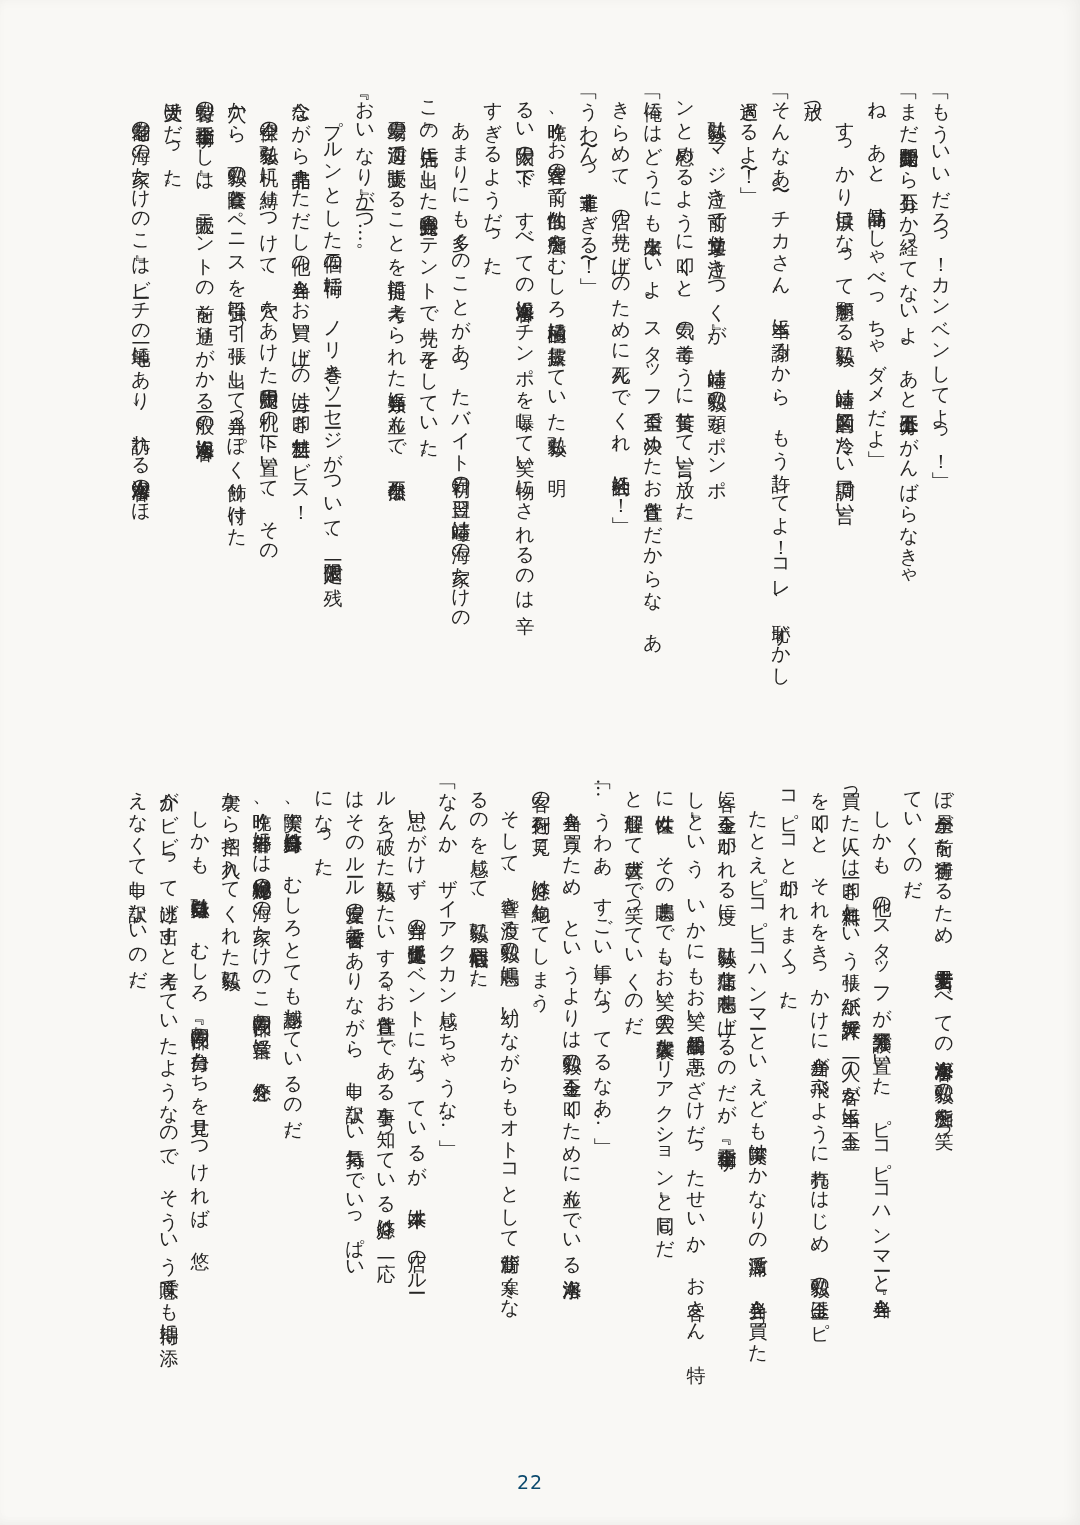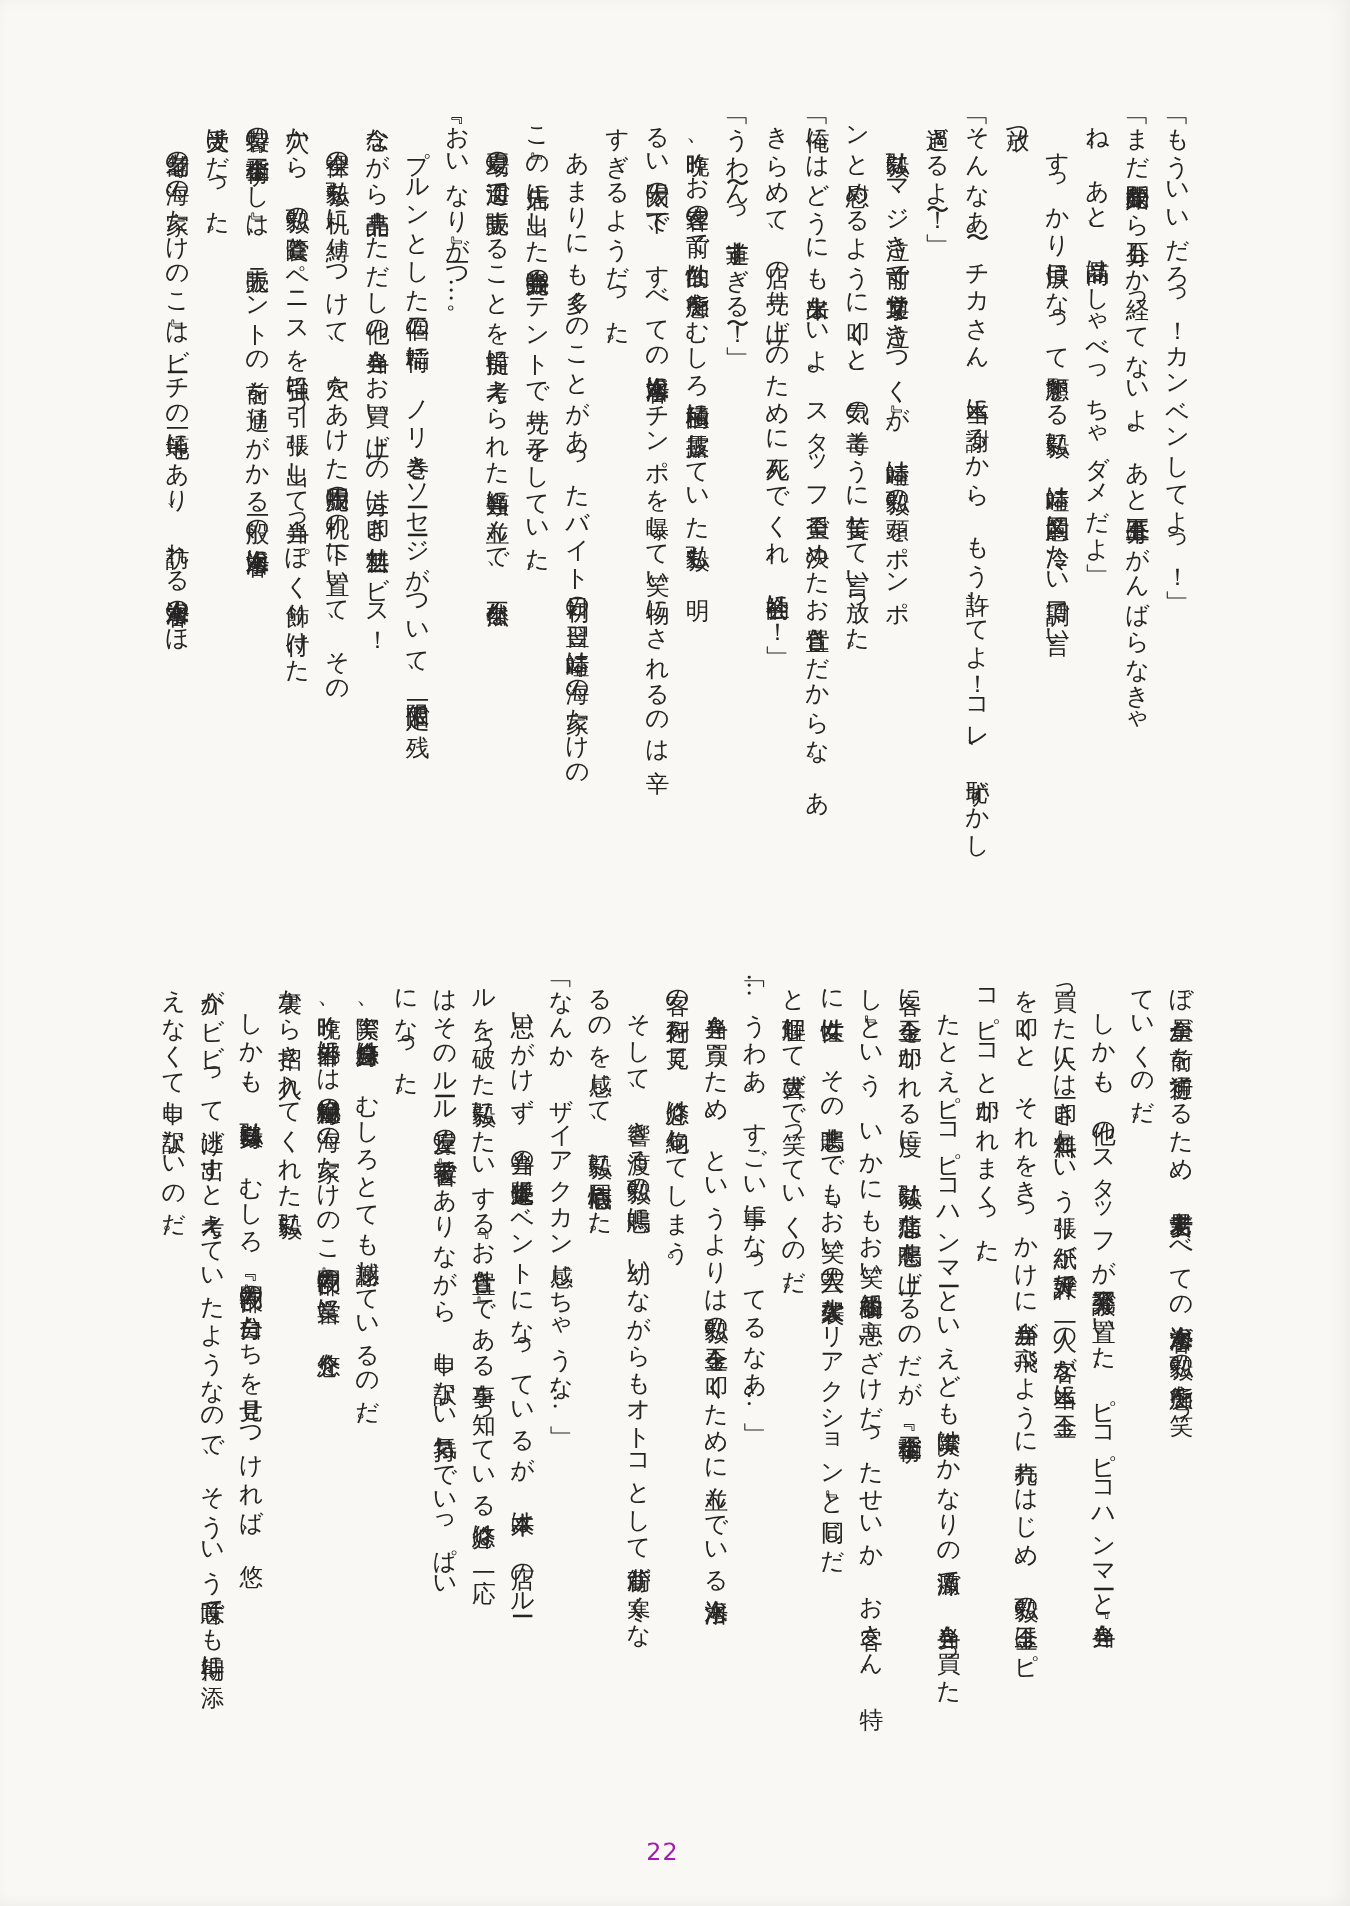--- a/index.html
+++ b/index.html
@@ -43,21 +43,21 @@
   }
   #bottom-block .col { line-height: 31px; }
   .page-number {
     position: absolute;
     left: 0;
     right: 20px;
     bottom: 32px;
     text-align: center;
     font-family: "DejaVu Sans", "Liberation Sans", sans-serif;
     font-size: 19px;
-    color: #a21caf;
+    color: #0c4a6e;
     letter-spacing: 1px;
   }
 </style>
 </head>
 <body>
 
 <div class="page">
 
   <div class="vblock" id="top-block">
     <div class="col">「もういいだろっ！カンベンしてよっ！」</div>

